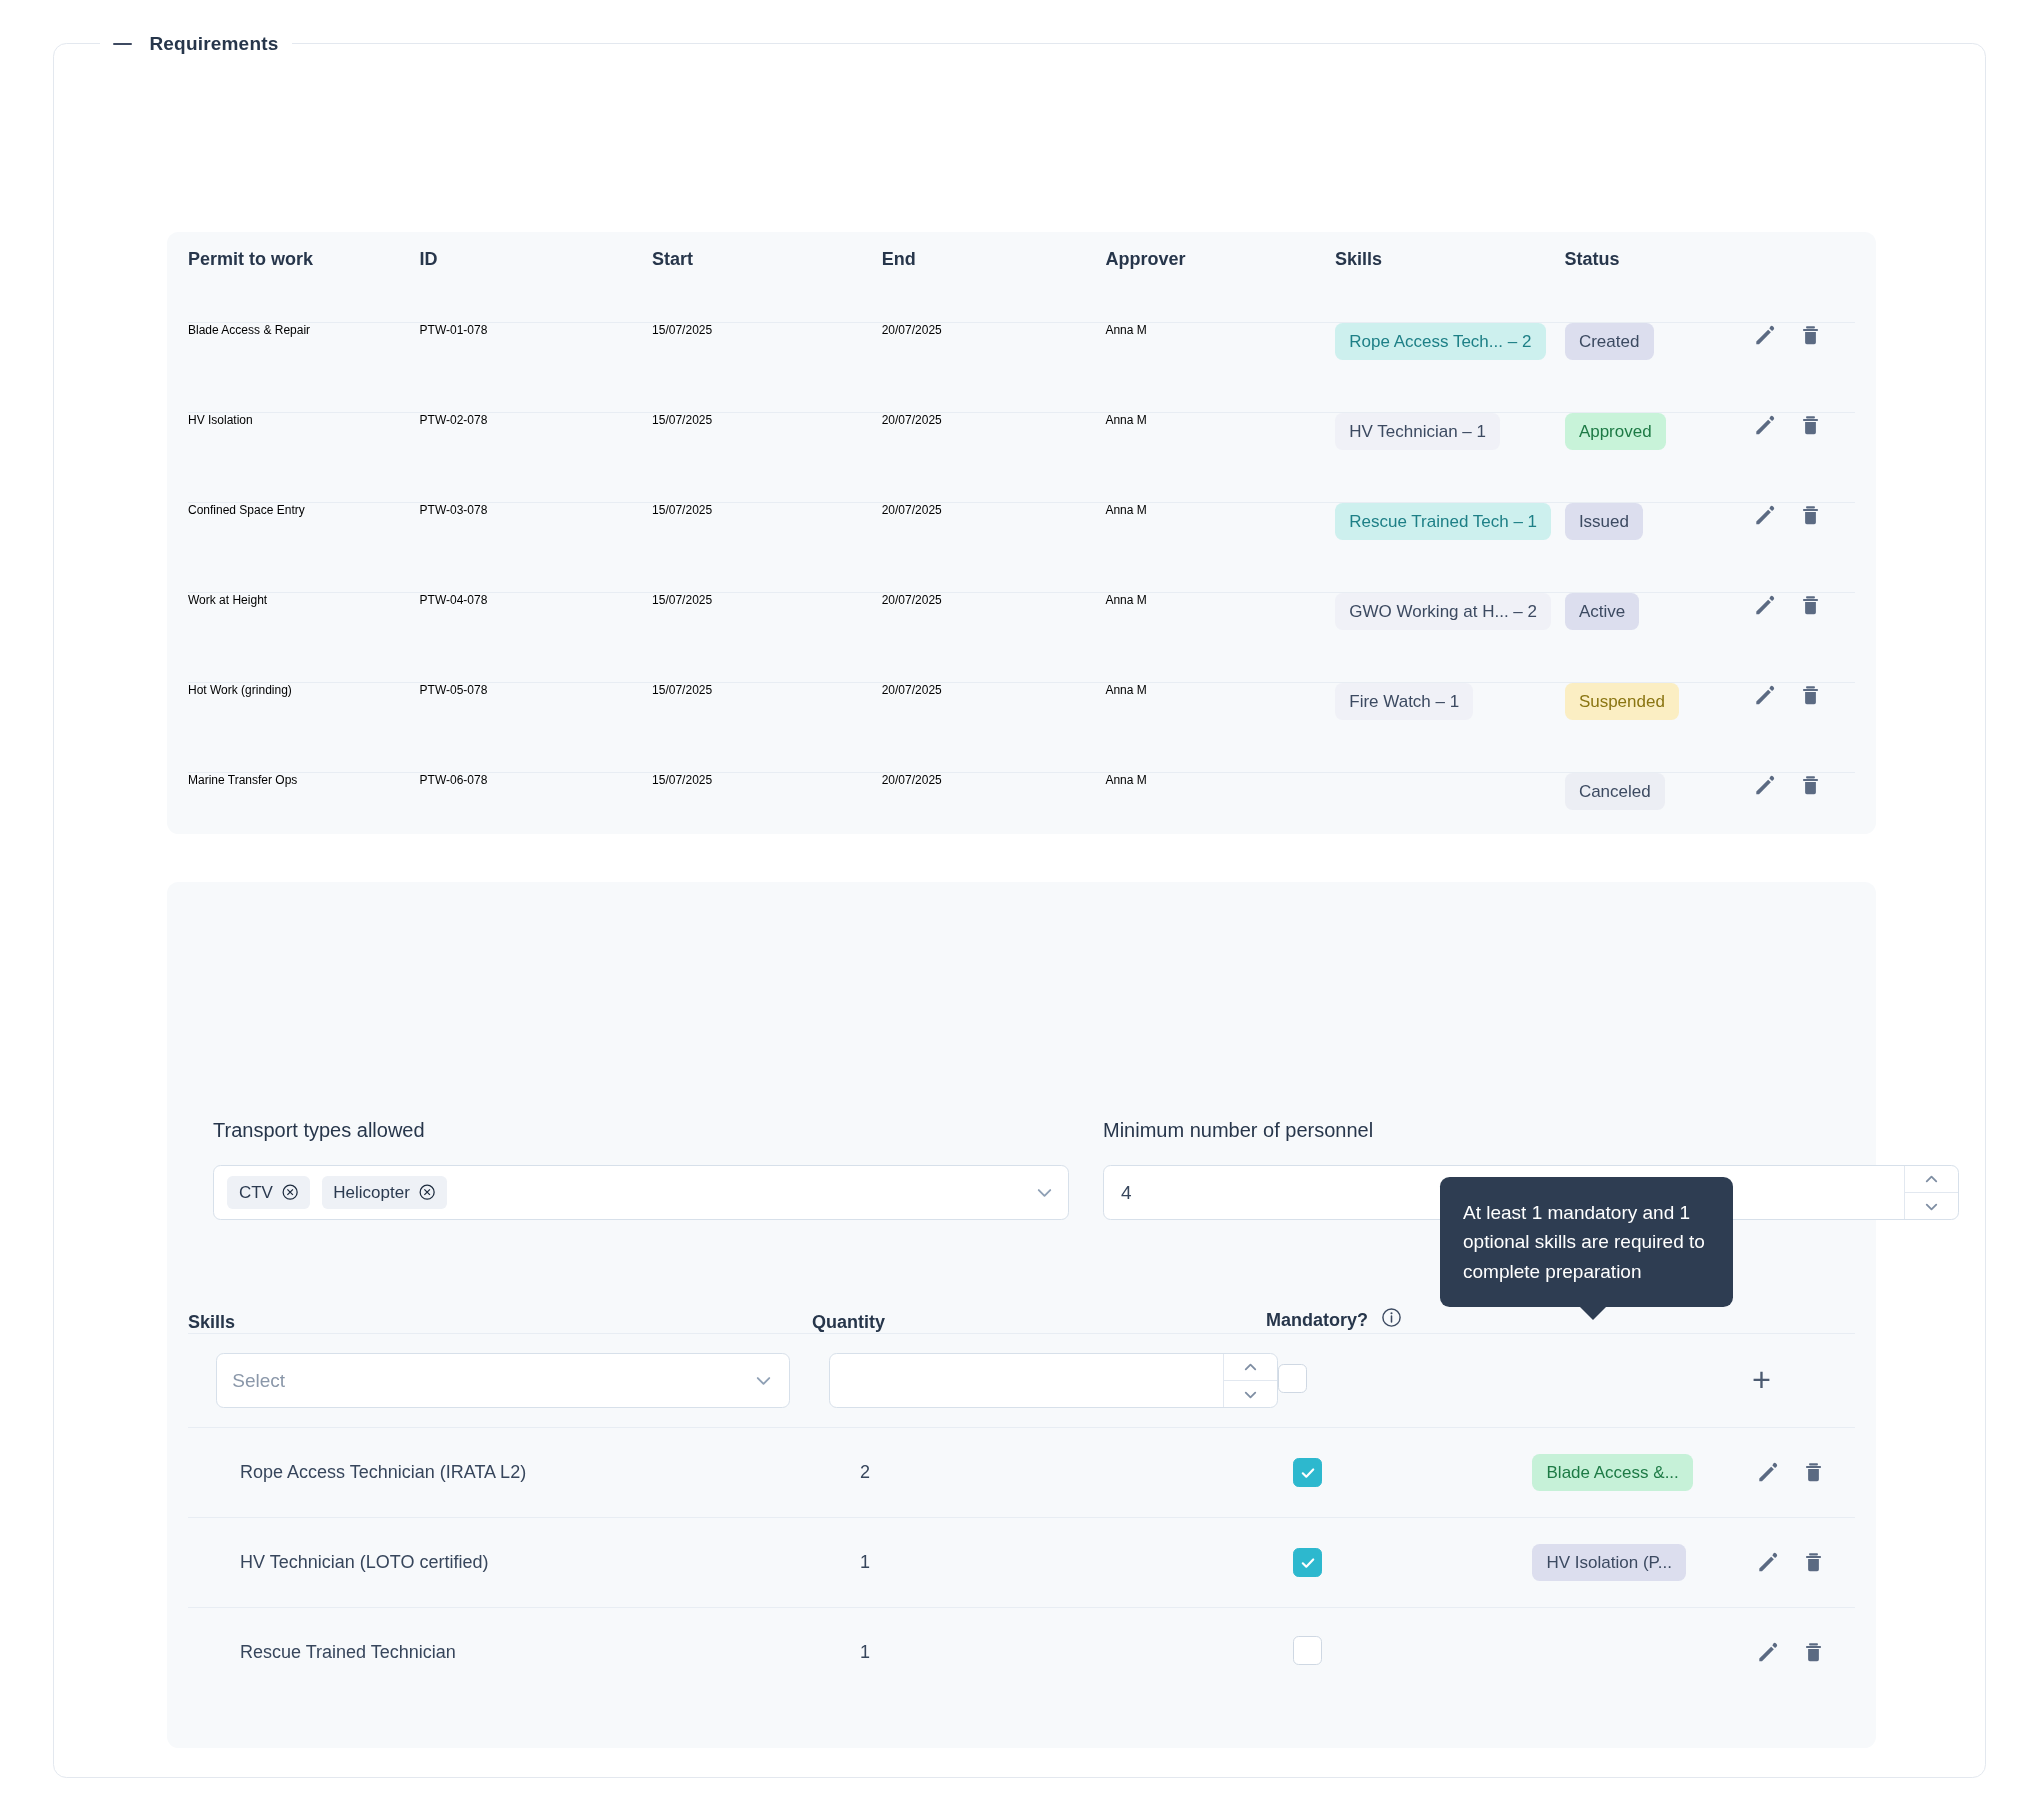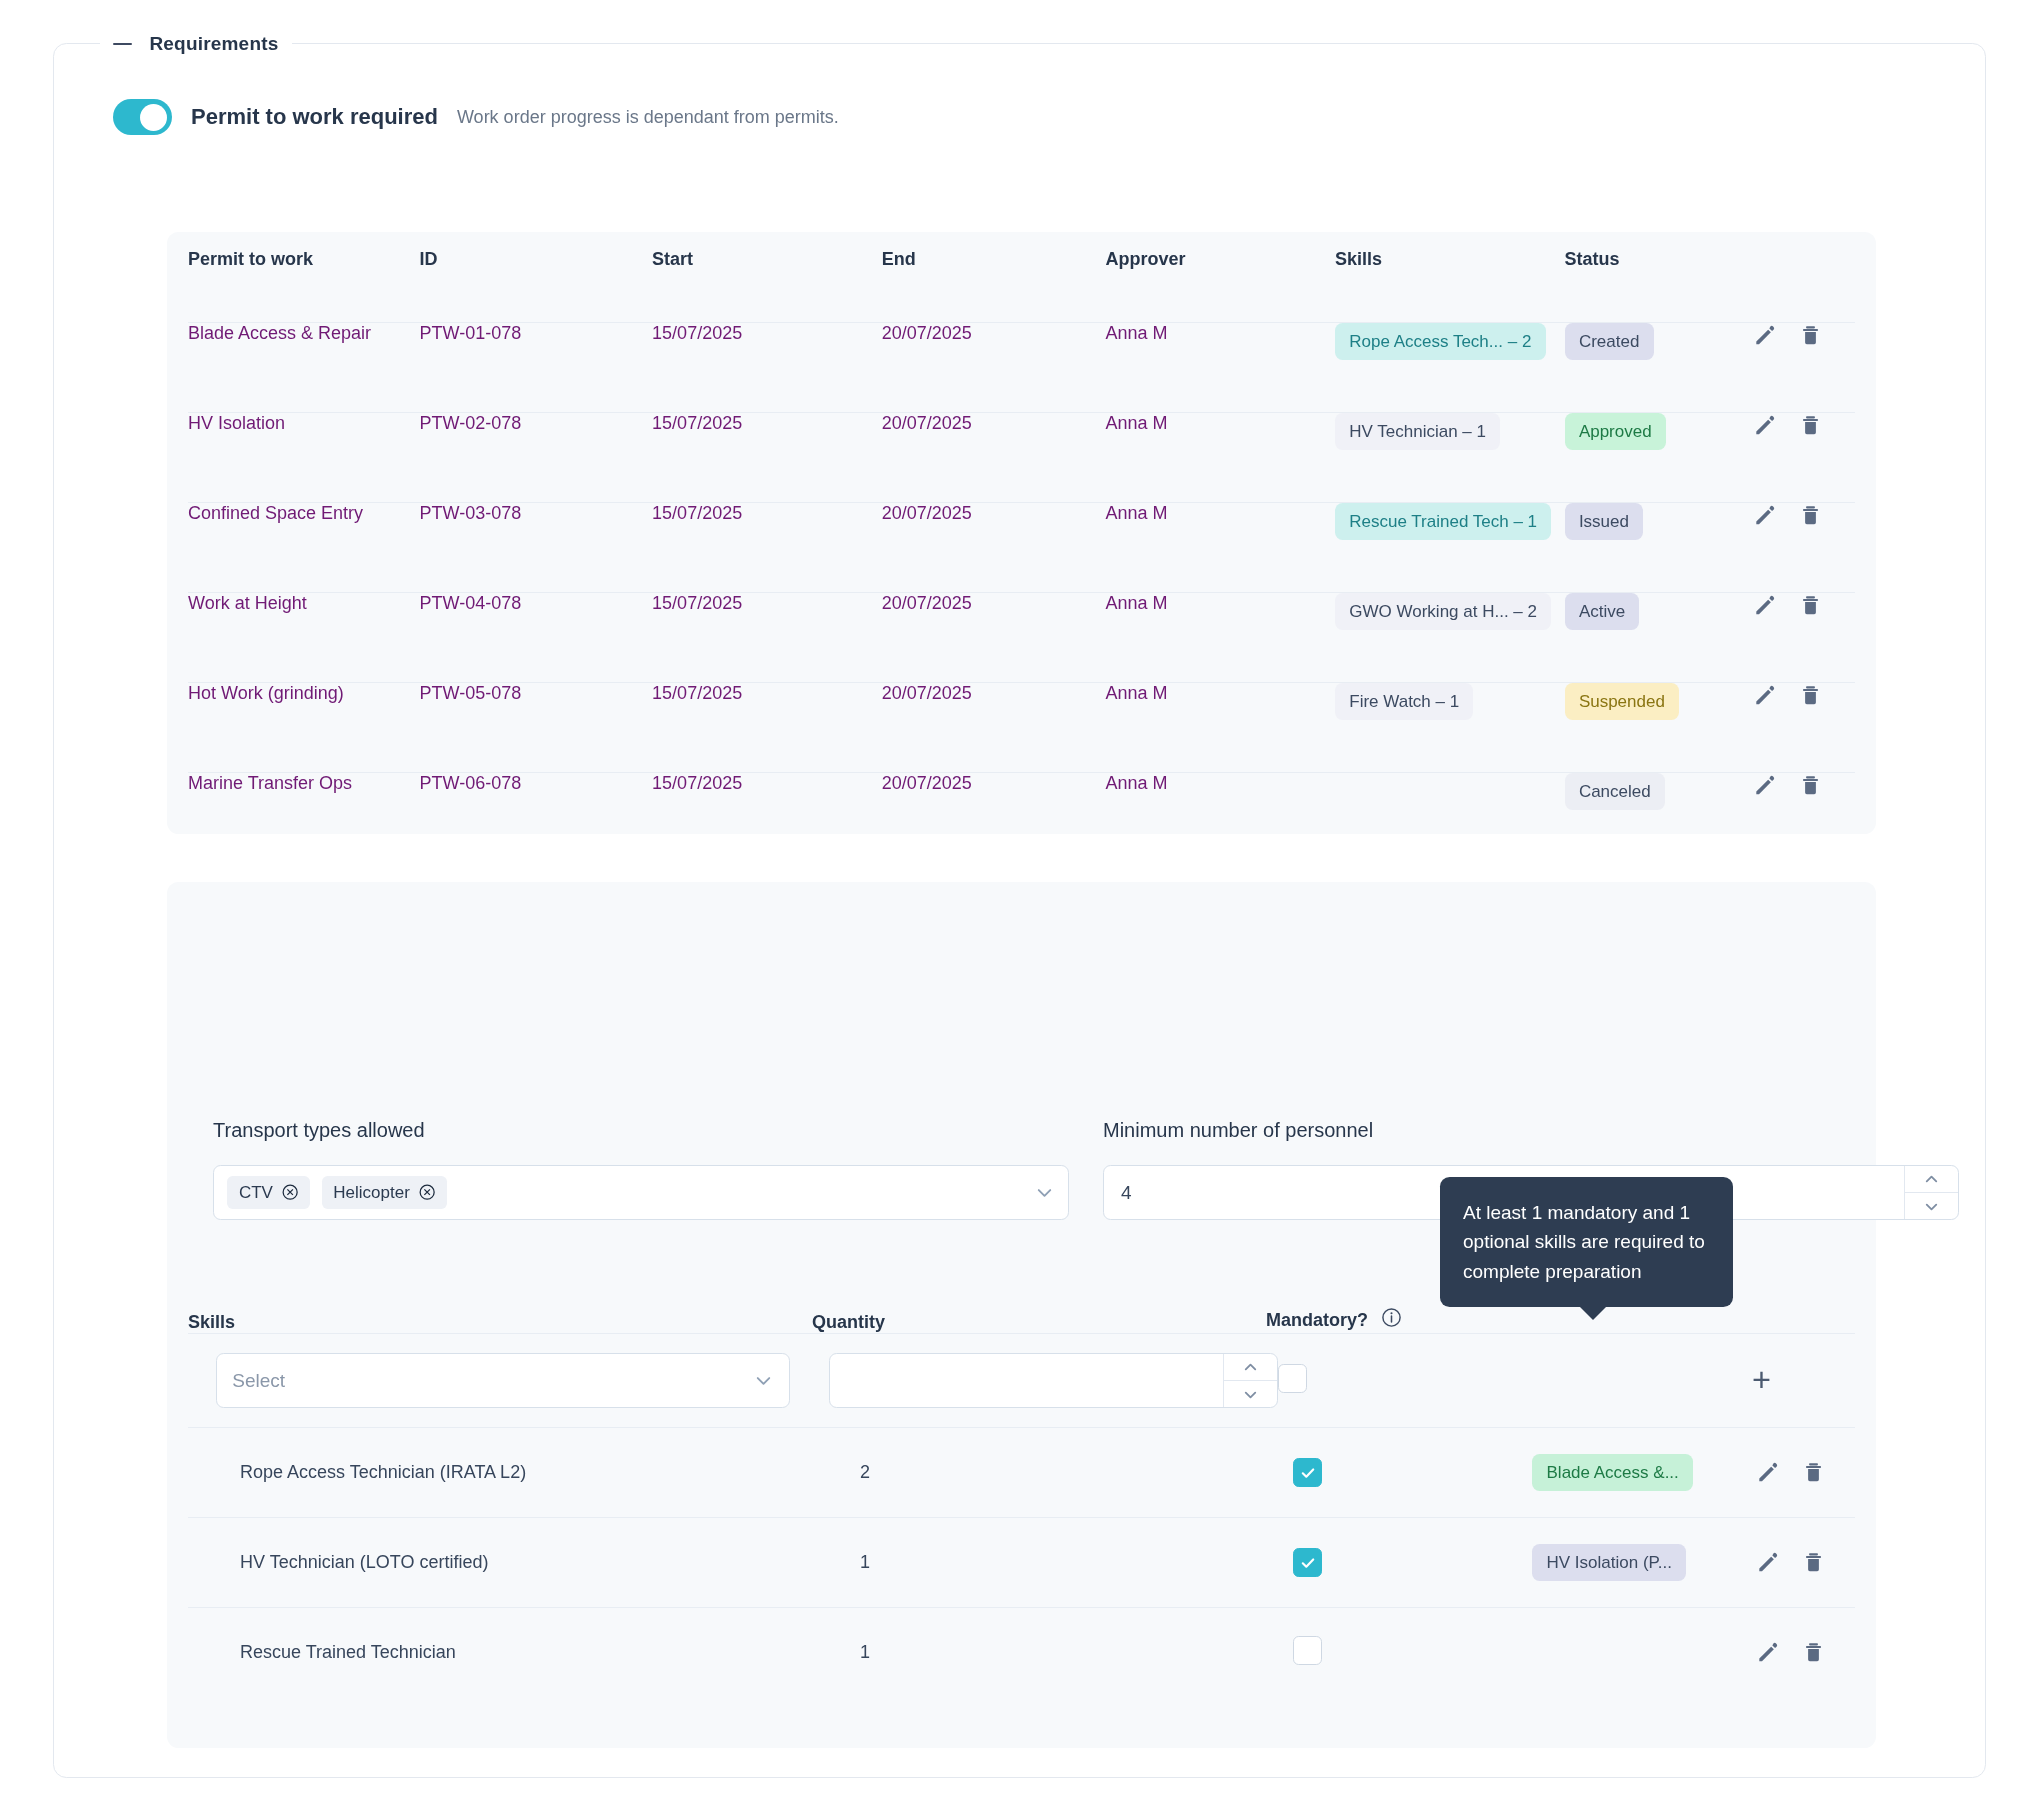--- a/index.html
+++ b/index.html
@@ -73,21 +73,21 @@
   .ptable { position: absolute; left: 21px; top: 17px; width: 1667px; }
   .ptable .thead, .ptable .trow {
     display: flex; align-items: flex-start;
     height: 90px;
   }
   .ptable .thead { height: 73px; }
   .ptable .trow { border-top: 1.4px solid #e8edf3; }
   .ptable .th {
     font-size: 18px; font-weight: bold; color: #27364b;
   }
-  .ptable .td { font-size: 18px; color: #701a75; }
+  .ptable .td { font-size: 12px; color: #000000; }
 
   .c-name     { width: 236px; padding-left: 0; }
   .c-id       { width: 237px; }
   .c-start    { width: 234px; }
   .c-end      { width: 228px; }
   .c-approver { width: 234px; }
   .c-skills   { width: 234px; }
   .c-status   { width: 191px; }
   .c-actions  { width: 105px; display: flex; align-items: center; gap: 21px; justify-content: flex-start; }
 
@@ -234,27 +234,20 @@
 <body>
 
 <div class="page">
   <div class="fieldset">
 
     <div class="legend">
       <span class="collapse-dash"></span>
       <span class="legend-text">Requirements</span>
     </div>
 
-    <div class="toggle-row">
-      <div class="switch">
-        <div class="knob"></div>
-      </div>
-      <span class="toggle-title">Permit to work required</span>
-      <span class="toggle-sub">Work order progress is dependant from permits.</span>
-    </div>
 
     <div class="panel panel-permits">
       <div class="ptable">
         <div class="thead">
           <div class="th c-name">Permit to work</div>
           <div class="th c-id">ID</div>
           <div class="th c-start">Start</div>
           <div class="th c-end">End</div>
           <div class="th c-approver">Approver</div>
           <div class="th c-skills">Skills</div>

